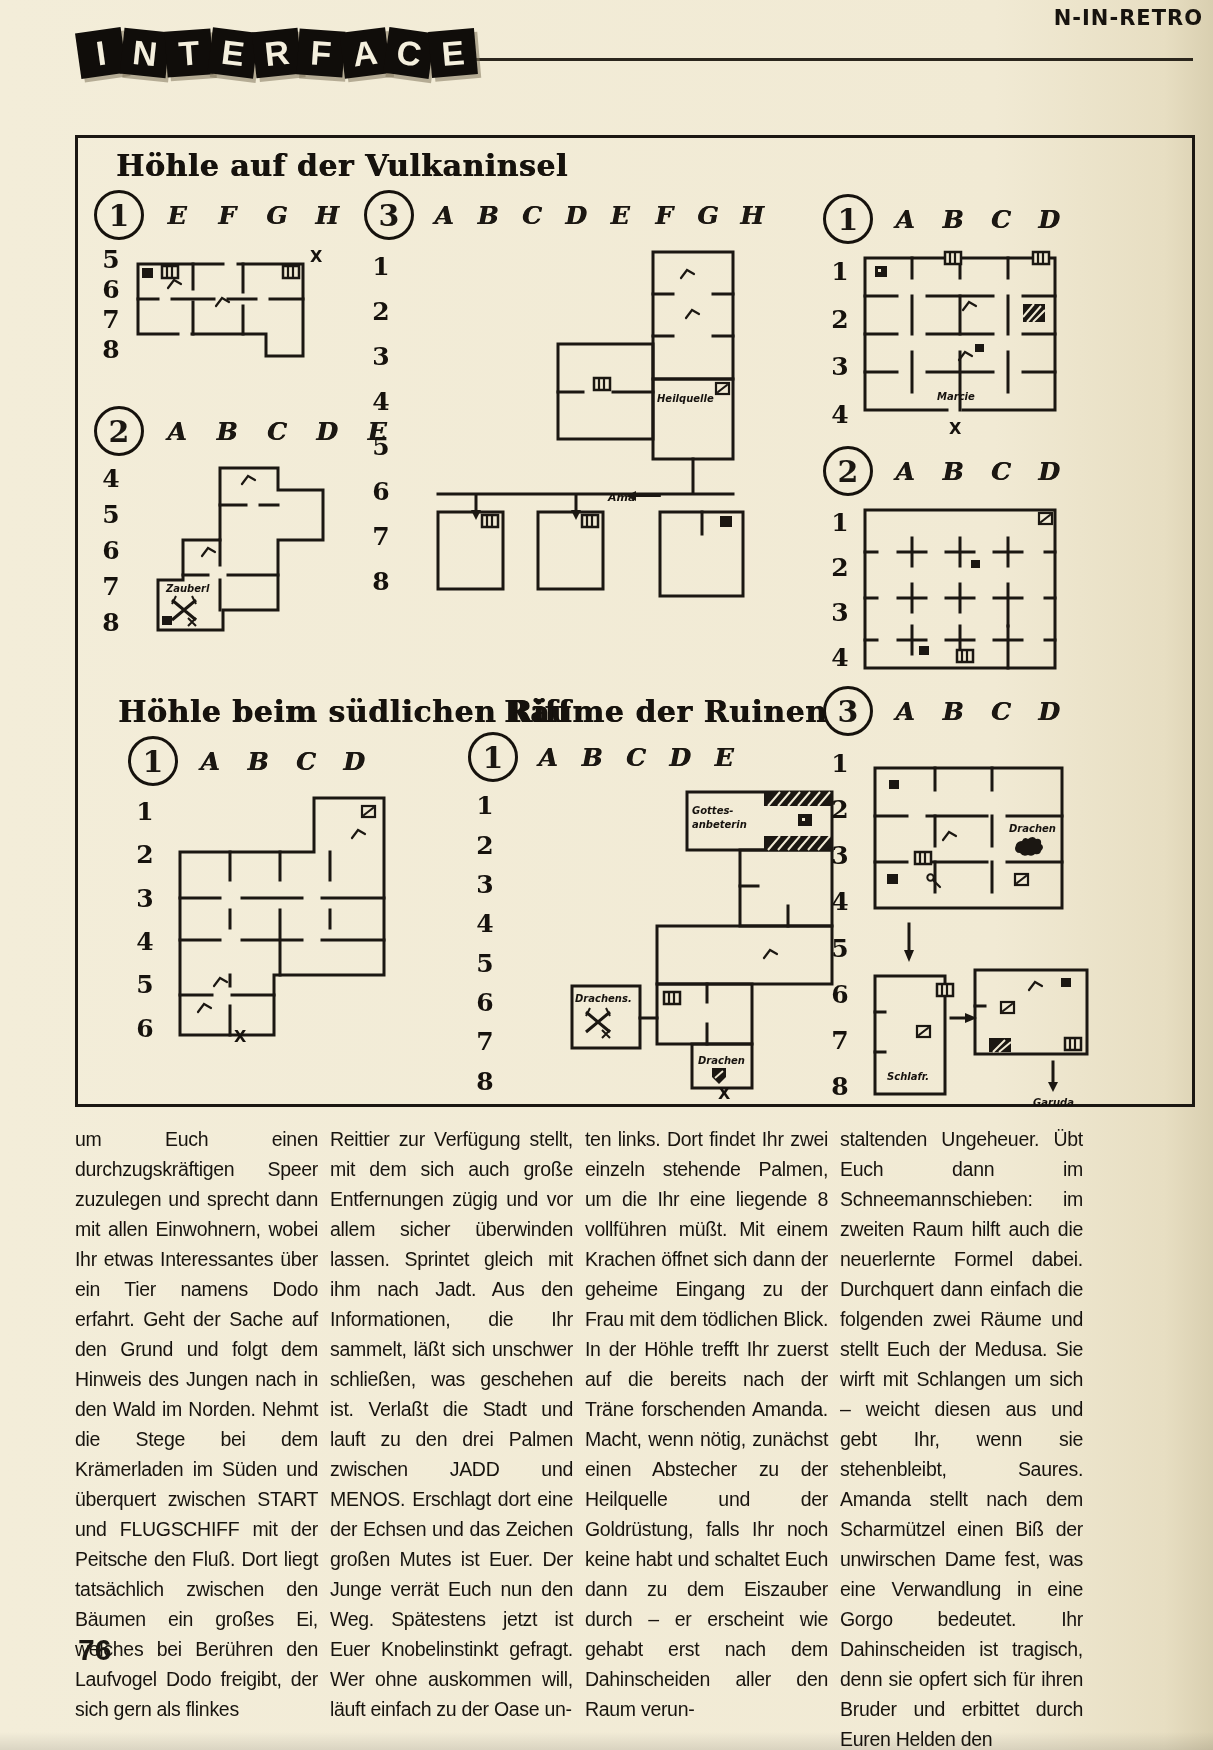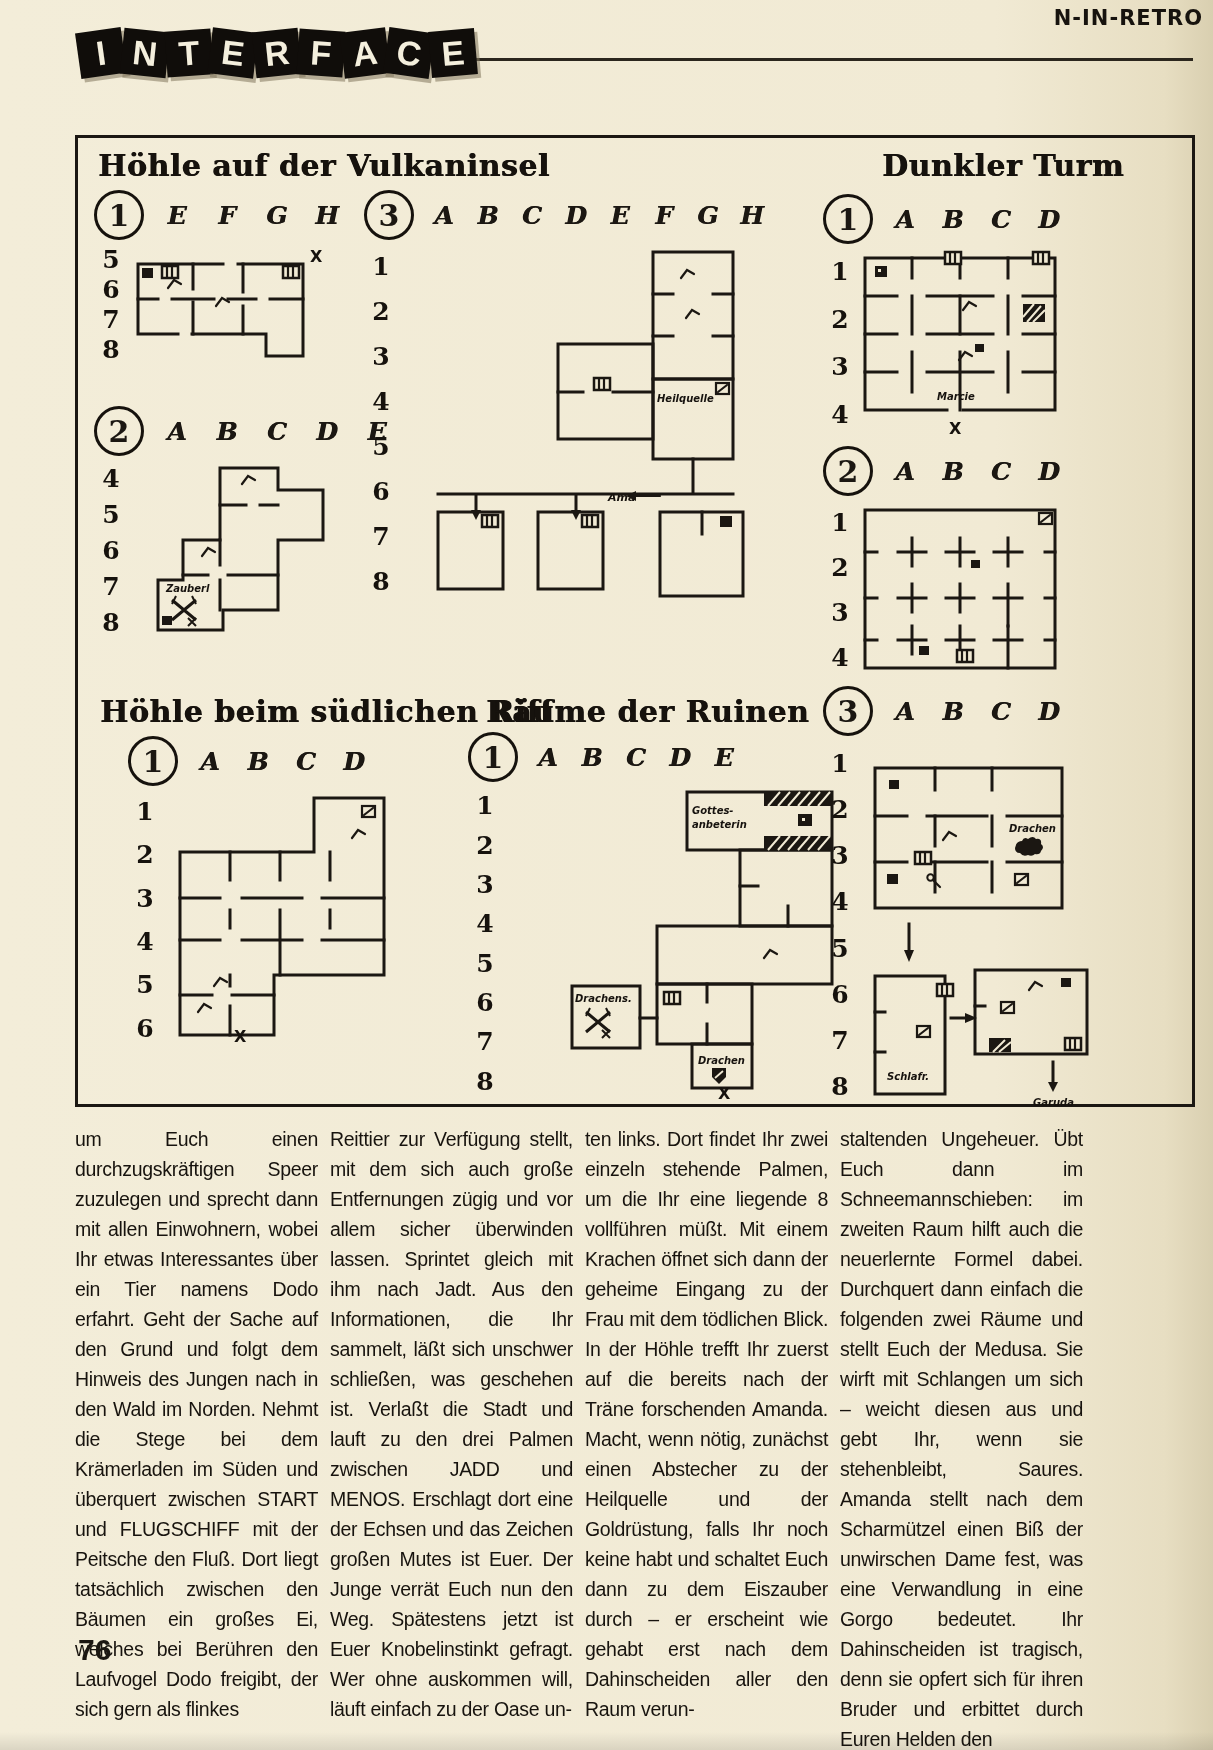--- a/index.html
+++ b/index.html
@@ -22,21 +22,21 @@
     margin-right:-2px;box-shadow:3px 4px 0 rgba(130,118,92,.55);}
   .r1{transform:rotate(-8deg);} .r2{transform:rotate(6deg);} .r3{transform:rotate(-4deg);}
   .r4{transform:rotate(7deg);} .r5{transform:rotate(-6deg);} .r6{transform:rotate(4deg);}
   .r7{transform:rotate(-7deg);} .r8{transform:rotate(8deg);} .r9{transform:rotate(-5deg);}
   .head-rule{position:absolute;left:85px;top:58px;width:1108px;height:3px;background:#2b261d;z-index:1;}
 
   
   .maps-panel{position:absolute;left:75px;top:135px;width:1120px;height:972px;
     border:3px solid #1b1712;box-sizing:border-box;}
   .map-title{position:absolute;font-family:"DejaVu Serif",serif;font-weight:700;font-size:30px;
-    color:#16120d;letter-spacing:.5px;text-shadow:.6px 0 0 #16120d;white-space:nowrap;}
+    color:#16120d;letter-spacing:.5px;text-shadow:.6px 0 0 #16120d;white-space:nowrap;margin-left:18px;}
   .map{position:absolute;}
   .map-head{display:flex;align-items:center;margin-bottom:4px;}
   .circ{width:44px;height:44px;border:3.5px solid #16120d;border-radius:50%;display:flex;
     align-items:center;justify-content:center;font:700 30px "DejaVu Serif",serif;margin-right:8px;flex:0 0 auto;}
   .cols{display:flex;align-items:center;}
   .cletter{font-family:"DejaVu Serif",serif;font-weight:700;font-style:italic;font-size:25px;
     text-align:center;text-shadow:.5px 0 0 #16120d;}
   .cw50{width:50px;} .cw44{width:44px;} .cw48{width:48px;}
   .map-body{display:flex;}
   .rnums{display:flex;flex-direction:column;justify-content:space-around;align-items:center;
@@ -78,21 +78,20 @@
   <div class="tile r5">R</div>
   <div class="tile r6">F</div>
   <div class="tile r7">A</div>
   <div class="tile r8">C</div>
   <div class="tile r9">E</div>
 </div>
 
 <div class="maps-panel">
 
   <div class="map-title" style="left:20px;top:10px;">Höhle auf der Vulkaninsel</div>
-  <div class="map-title" style="left:745px;top:10px;width:360px;text-align:center;">Dunkler Turm</div>
   <div class="map-title" style="left:22px;top:556px;">Höhle beim südlichen Riff</div>
   <div class="map-title" style="left:408px;top:556px;">Räume der Ruinen</div>
 
   <div class="map" style="left:16px;top:52px;">
     <div class="map-head">
       <div class="circ">1</div>
       <div class="cols">
         <span class="cletter cw50">E</span>
         <span class="cletter cw50">F</span>
         <span class="cletter cw50">G</span>

